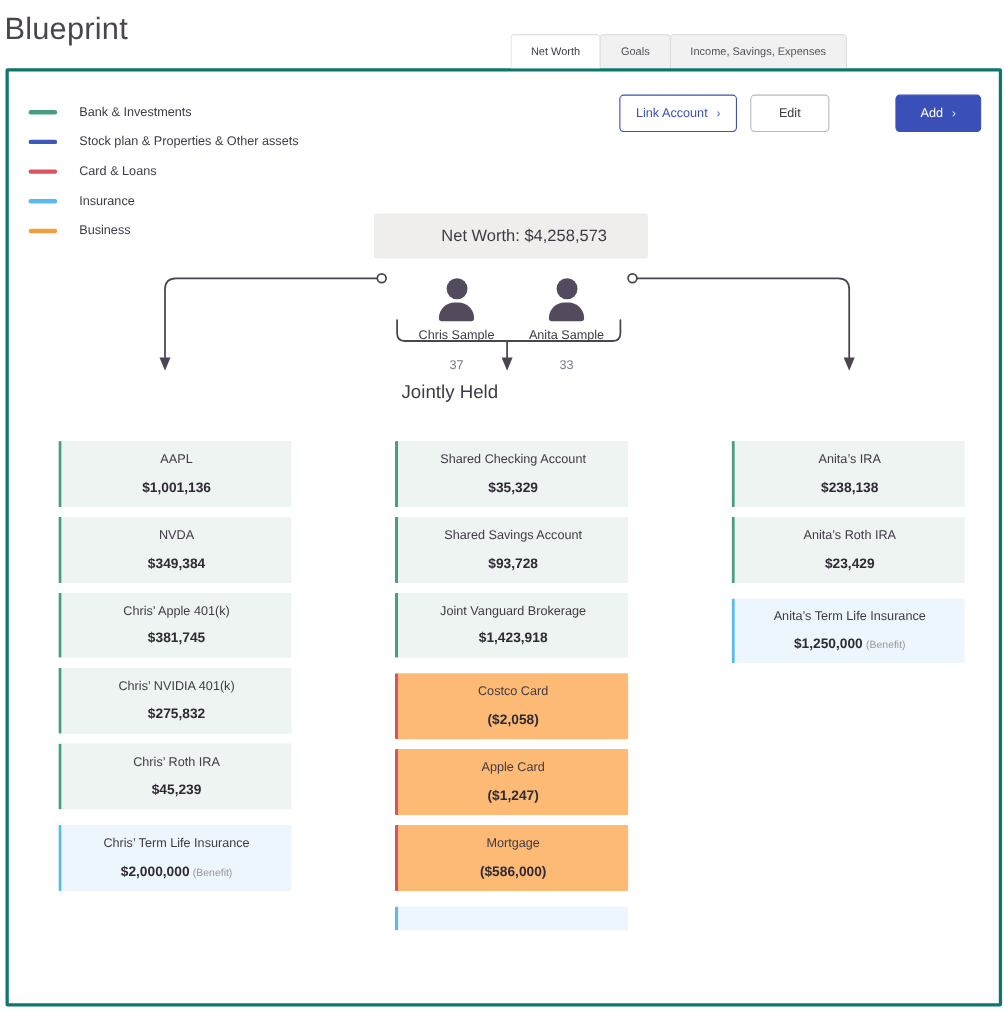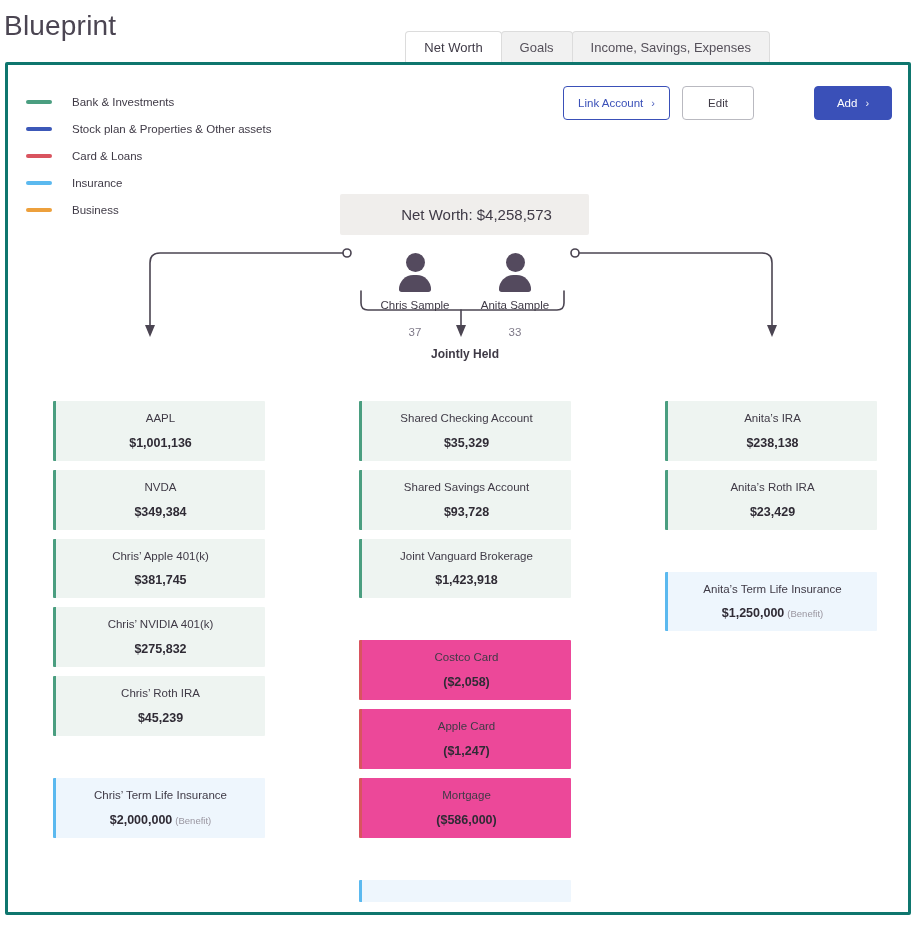--- a/index.html
+++ b/index.html
@@ -16,21 +16,21 @@
     position: absolute; left: 4px; top: 10px;
     font-size: 28px; font-weight: 400; color: #4b4552;
     letter-spacing: 0.2px;
   }
 
   
   .tabs { position: absolute; right: 0px; top: 31px; display: flex; align-items: flex-end; }
   .tab {
     height: 31px; padding: 0 18px;
     display: flex; align-items: center; justify-content: center;
-    font-size: 13px; color: #55505a;
+    font-size: 10px; color: #55505a;
     background: #f1f1f1;
     border: 1px solid #dcdcdc; border-bottom: none;
     border-radius: 4px 4px 0 0;
     margin-left: -1px;
     white-space: nowrap;
   }
   .tab.active { background: #ffffff; border-color: #dcdcdc; color: #3f3a46; z-index: 3; }
 
   
   .panel {
@@ -81,47 +81,47 @@
   .avatar .body {
     position: absolute; left: 4px; top: 22px; width: 32px; height: 17px;
     background: #544a5e; border-radius: 16px 16px 3px 3px;
   }
   .person-name { font-size: 11.5px; color: #3f3a46; }
   .person-age { font-size: 11.5px; color: #7d7887; margin-top: 15px; }
 
   
   .joint-wrap { position: absolute; left: 357px; top: 288px; width: 200px; }
   .joint-label {
-    position: absolute; left: 0; top: -6px; width: 200px; text-align: center;
-    font-size: 12px; color: #3f3a46; background: #ffffff; z-index: 2; font-weight: bold;
+    position: absolute; left: 0; top: -6px; width: 200px; 
+    font-size: 17px; color: #3f3a46; background: #ffffff; z-index: 2;
   }
 
   
   .col { position: absolute; top: 336px; }
   .col-left   { left: 45px;  width: 212px; }
   .col-center { left: 351px; width: 212px; }
   .col-right  { left: 657px; width: 212px; }
 
   .card {
     width: 100%; border-left: 3px solid #4a9e80;
     background: #eef4f1;
     padding: 11px 8px 11px 8px;
     text-align: center;
     margin-bottom: 9px;
     border-radius: 1px;
   }
   .card .c-name { font-size: 11.5px; color: #3f3a46; line-height: 1.2; }
   .card .c-val  { font-size: 12.5px; color: #2f2b35; font-weight: bold; margin-top: 10px; }
   .c-note { font-size: 9.5px; color: #9a96a0; font-weight: normal; margin-left: 3px; }
 
-  .card.gap { margin-bottom: 42px; }
+  .card.gap { margin-bottom: 14px; }
 
   .cat-bank      { border-left-color: #4a9e80; background: #eef4f1; }
   .cat-stock     { border-left-color: #3c58b8; background: #eeeffa; }
-  .cat-card      { border-left-color: #d9545f; background: #ec4899; }
+  .cat-card      { border-left-color: #d9545f; background: #fdba74; }
   .cat-insurance { border-left-color: #5bb9ef; background: #eef6fd; }
 
   
   .connectors { position: absolute; left: 0; top: 0; width: 906px; height: 853px; pointer-events: none; }
 </style>
 </head>
 <body>
 
 <div id="root">
 

